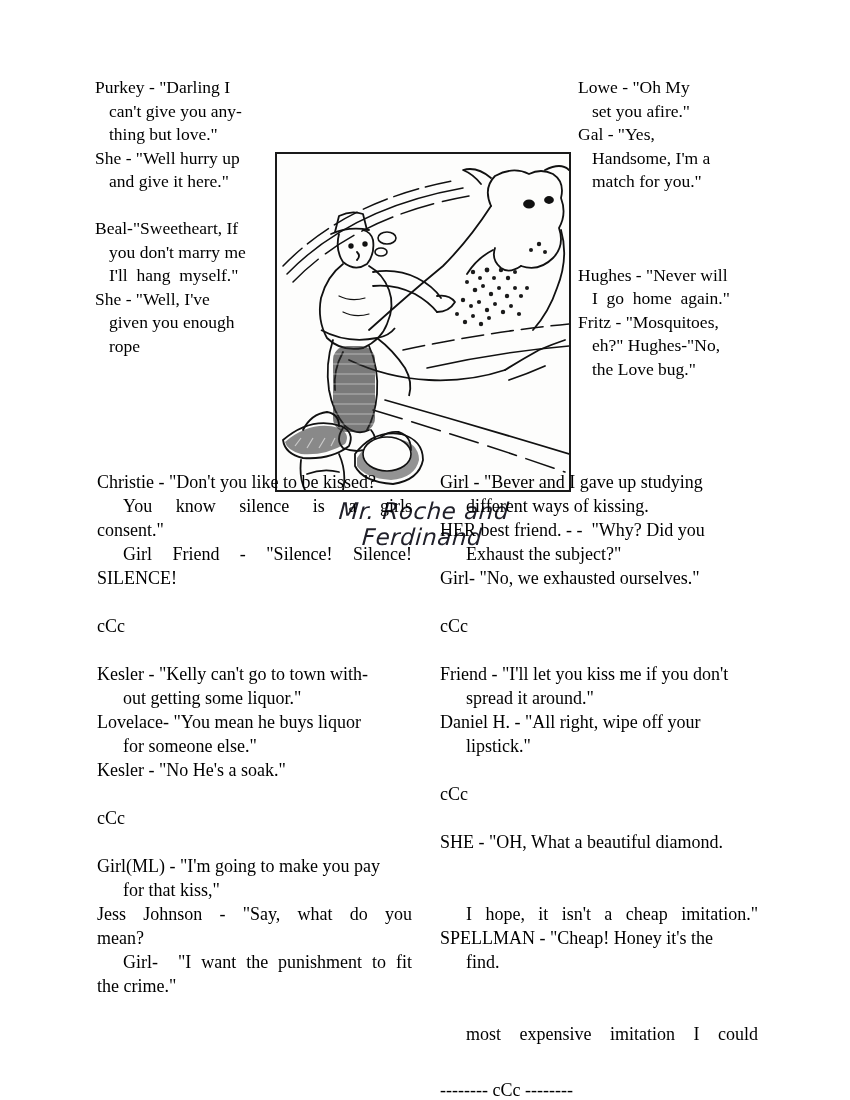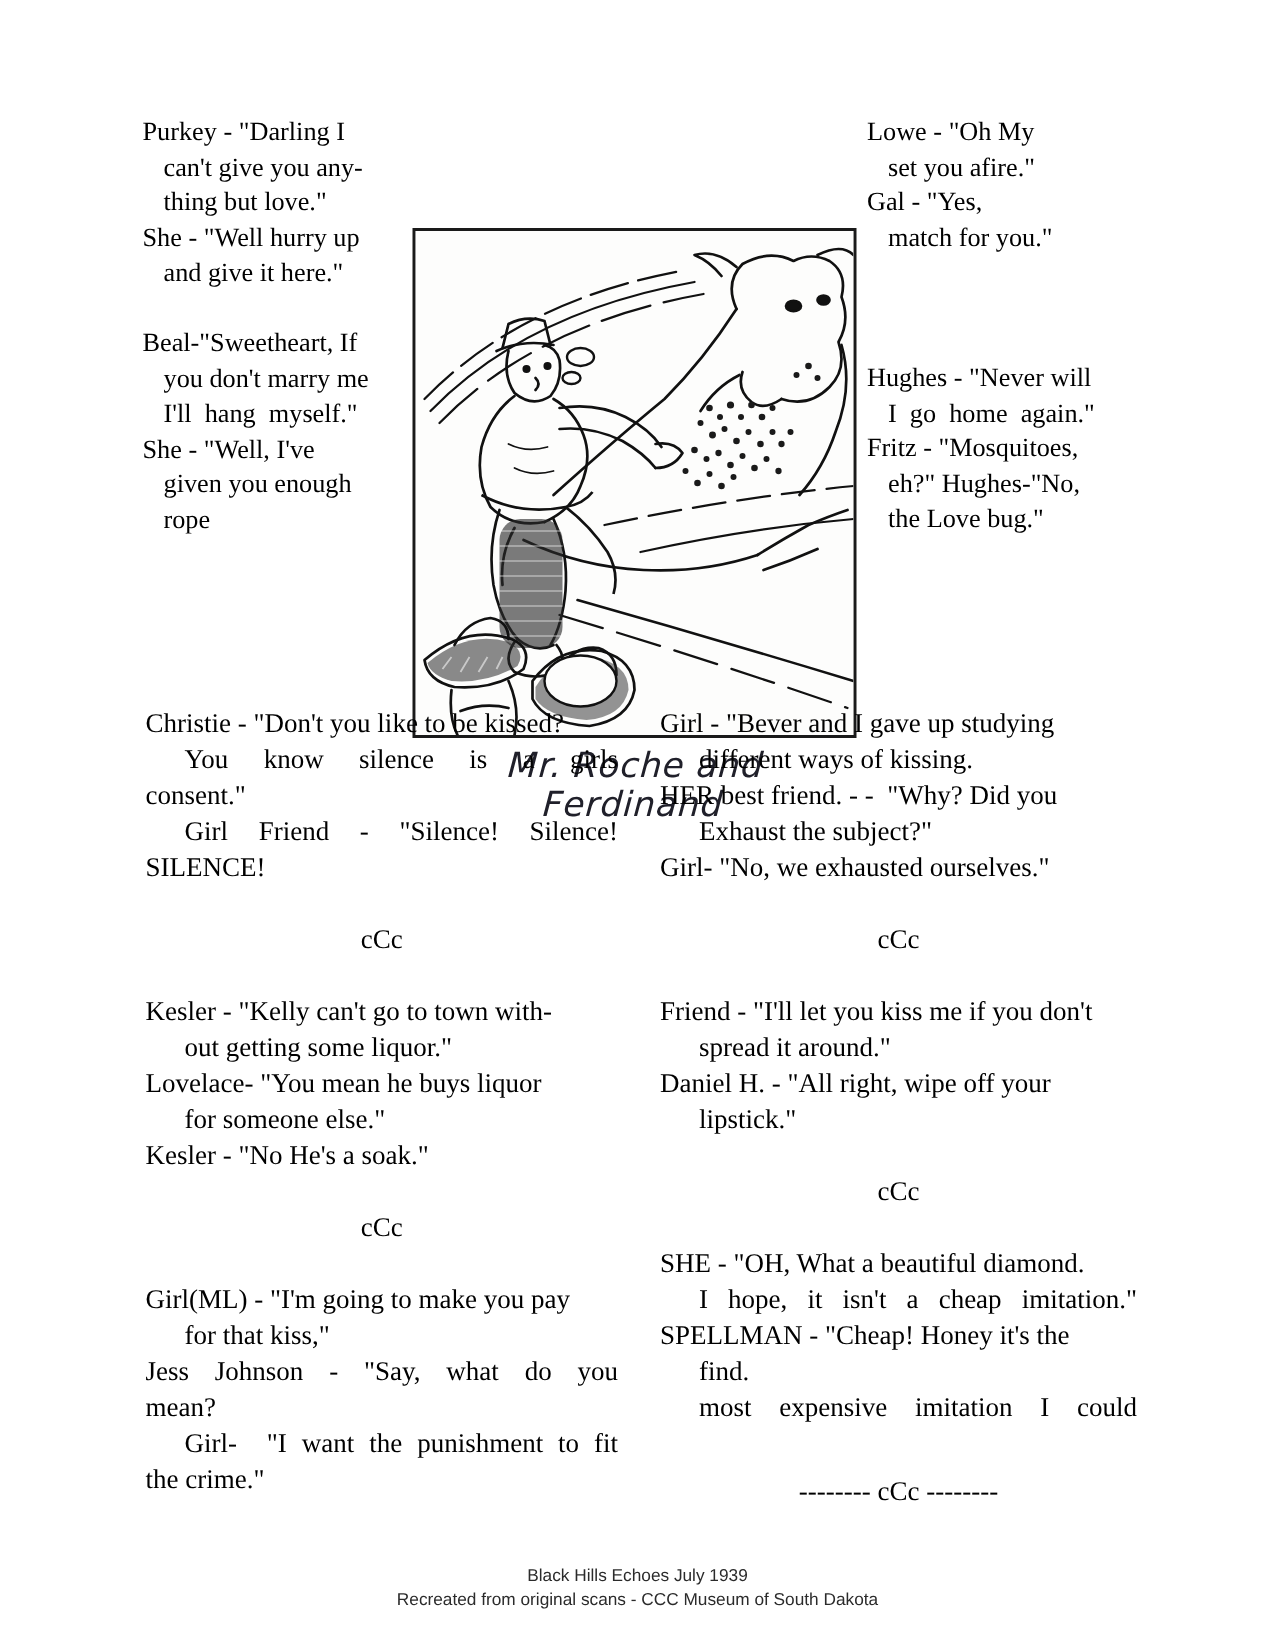--- a/index.html
+++ b/index.html
@@ -102,24 +102,25 @@
   }
   .jline.just-ind {
     text-indent: 26px;
     text-align: justify;
     text-align-last: justify;
   }
   .jline.hang-just {
     padding-left: 26px;
     text-align: justify;
     text-align-last: justify;
+    margin-top: 48px;
   }
 
   .sep {
-    text-align: center;
+    text-align: left;
     margin: 24px 0 24px 0;
     font-size: 18px;
     line-height: 24px;
   }
 
   
   .footer {
     position: absolute;
     left: 0;
     top: 1044px;
@@ -154,20 +155,21 @@
         <div class="q-line ind">given you enough</div>
         <div class="q-line ind">rope</div>
       </div>
     </div>
 
     <div class="side-col right">
       <div class="side-block">
         <div class="q-line">Lowe - "Oh My</div>
         <div class="q-line ind">set you afire."</div>
         <div class="q-line">Gal - "Yes,</div>
+        <div class="q-line ind">Handsome, I'm a</div>
         <div class="q-line ind">match for you."</div>
       </div>
       <div class="side-block" style="margin-top:70px">
         <div class="q-line">Hughes - "Never will</div>
         <div class="q-line ind">I  go  home  again."</div>
         <div class="q-line">Fritz - "Mosquitoes,</div>
         <div class="q-line ind">eh?" Hughes-"No,</div>
         <div class="q-line ind">the Love bug."</div>
       </div>
     </div>
@@ -389,18 +391,14 @@
         <div class="jline hang-just">I  hope,  it  isn't  a  cheap  imitation."</div>
         <div class="jline">SPELLMAN - "Cheap! Honey it's the</div>
         <div class="jline hang">find.</div>
         <div class="jline hang-just">most  expensive  imitation  I  could</div>
       </div>
 
       <div class="sep" style="margin-top:32px">-------- cCc --------</div>
     </div>
   </div>
 
-  <div class="footer">
-    <div>Black Hills Echoes July 1939</div>
-    <div>Recreated from original scans - CCC Museum of South Dakota</div>
-  </div>
 
 </div>
 
 </body></html>

